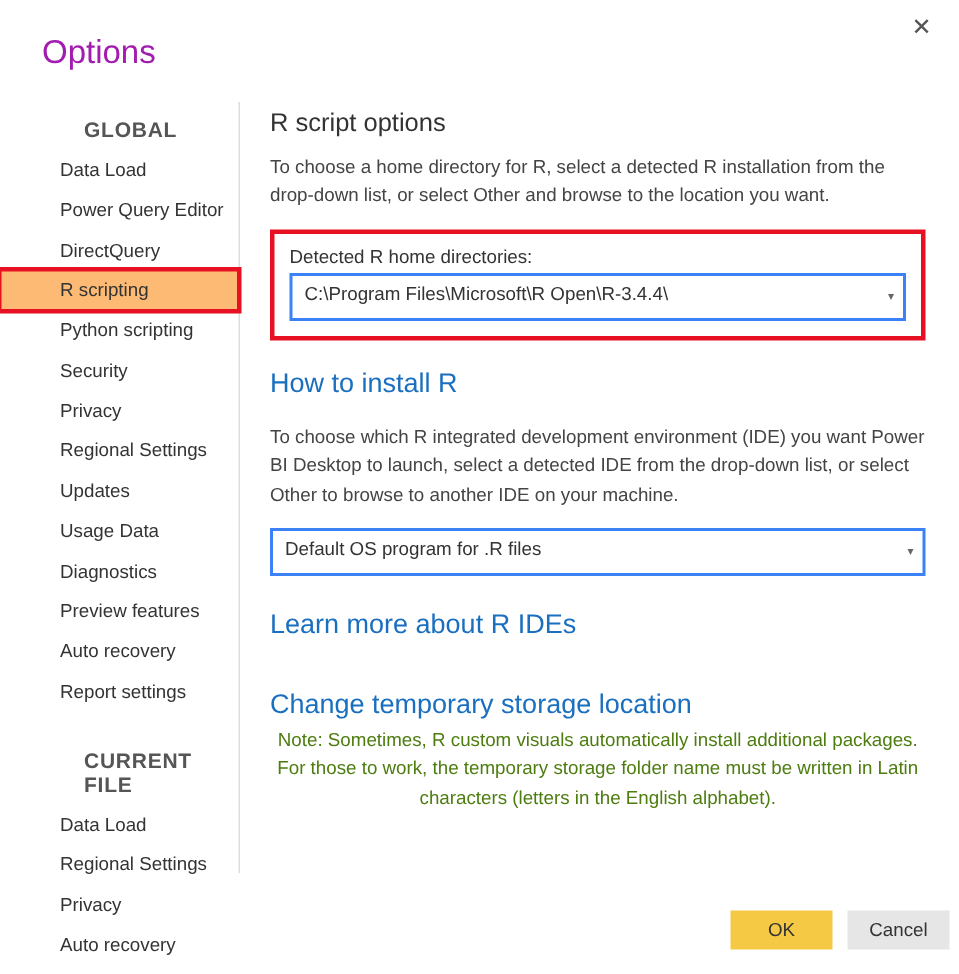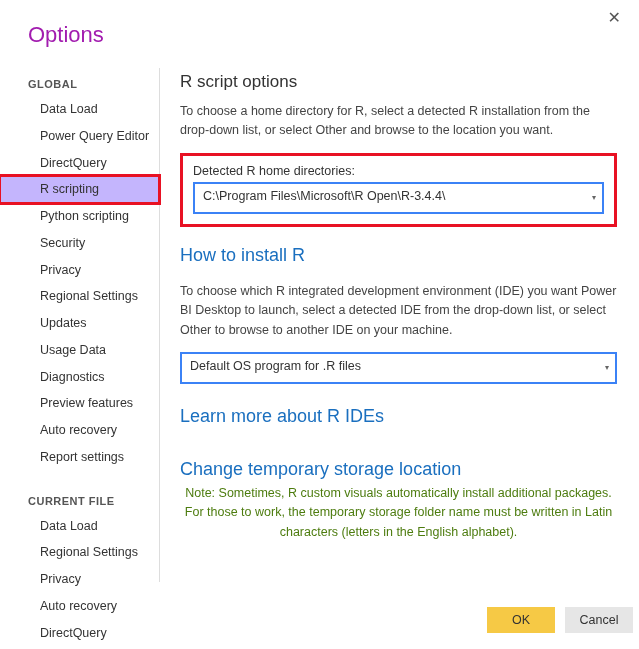--- a/index.html
+++ b/index.html
@@ -34,35 +34,36 @@
     padding: 20px 0 0 0;
     height: calc(100% - 115px);
   }
   .sidebar {
     width: 160px;
     border-right: 1px solid #ddd;
     padding-left: 0;
     padding-top: 4px;
   }
   .section-header {
-    font-size: 11px;
+    font-size: 14px;
     font-weight: 600;
     color: #555;
     letter-spacing: 0.5px;
     padding: 6px 0 6px 28px;
+    margin-left: 28px;
   }
   .nav-item {
     padding: 4px 0 4px 40px;
     font-size: 12.5px;
     color: #333;
     cursor: pointer;
     line-height: 1.5;
   }
   .nav-item.selected {
-    background: #c4b5fd;
+    background: #fdba74;
   }
   .highlight-red {
     outline: 3px solid #e81123;
     outline-offset: -1px;
   }
   .main {
     flex: 1;
     padding: 4px 22px 0 20px;
     overflow: hidden;
   }

